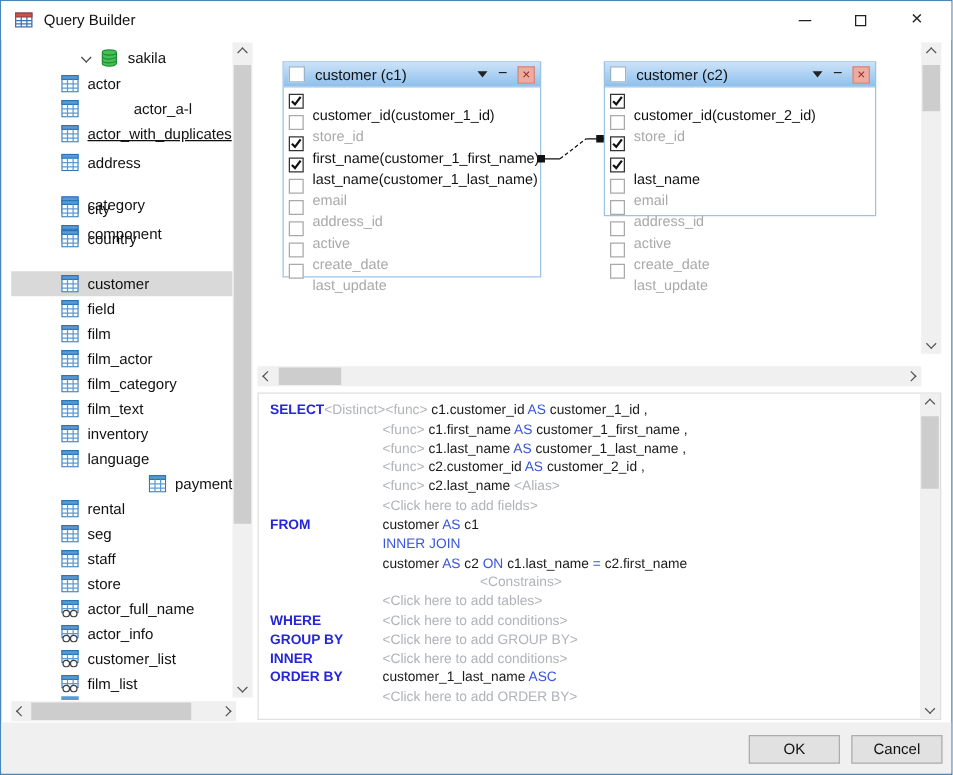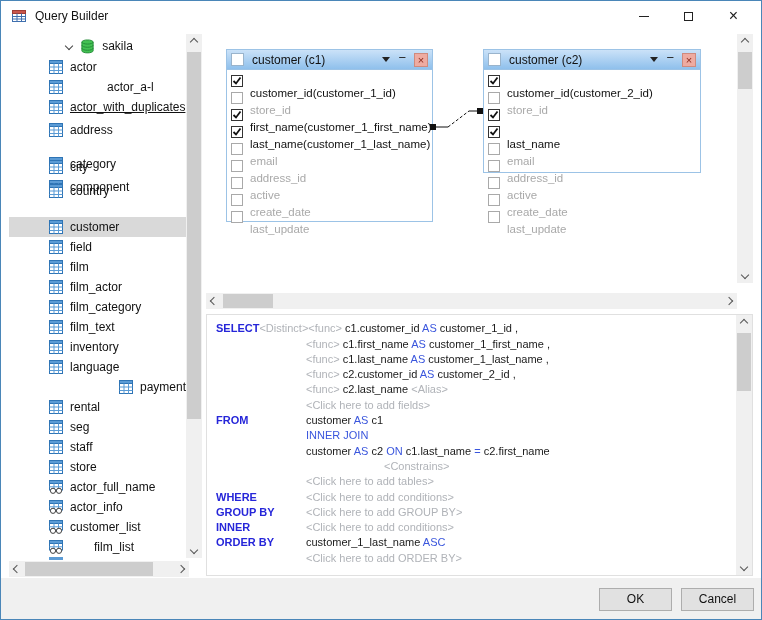--- a/index.html
+++ b/index.html
@@ -422,21 +422,21 @@
               <line x1="0.5" y1="6.8" x2="13.5" y2="6.8" stroke="#5b9bd5"></line>
               <line x1="5" y1="3.5" x2="5" y2="10" stroke="#5b9bd5"></line>
               <line x1="9.5" y1="3.5" x2="9.5" y2="10" stroke="#5b9bd5"></line>
               <circle cx="4" cy="10.8" r="2.6" fill="#fff" stroke="#404040"></circle>
               <circle cx="10" cy="10.8" r="2.6" fill="#fff" stroke="#404040"></circle>
               <line x1="6.6" y1="10.8" x2="7.4" y2="10.8" stroke="#404040"></line>
             </svg>
           </span>
           <span>customer_list</span>
         </div>
-        <div class="trow" style="top: 503px; padding-left: 40px; gap: 24px;">
+        <div class="trow" style="top: 503px; padding-left: 40px;">
           <span class="ticon">
             <svg width="14" height="14" viewBox="0 0 14 14">
               <rect x="0.5" y="0.5" width="13" height="9.5" fill="#fff" stroke="#2e74b5"></rect>
               <rect x="0.5" y="0.5" width="13" height="3" fill="#5b9bd5" stroke="#2e74b5"></rect>
               <line x1="0.5" y1="6.8" x2="13.5" y2="6.8" stroke="#5b9bd5"></line>
               <line x1="5" y1="3.5" x2="5" y2="10" stroke="#5b9bd5"></line>
               <line x1="9.5" y1="3.5" x2="9.5" y2="10" stroke="#5b9bd5"></line>
               <circle cx="4" cy="10.8" r="2.6" fill="#fff" stroke="#404040"></circle>
               <circle cx="10" cy="10.8" r="2.6" fill="#fff" stroke="#404040"></circle>
               <line x1="6.6" y1="10.8" x2="7.4" y2="10.8" stroke="#404040"></line>

